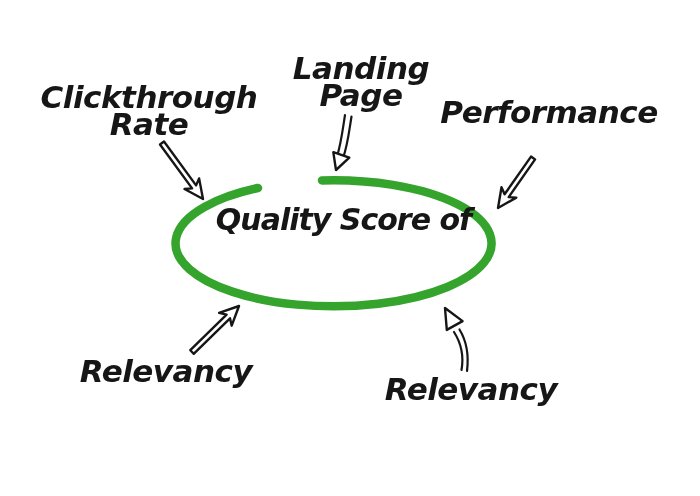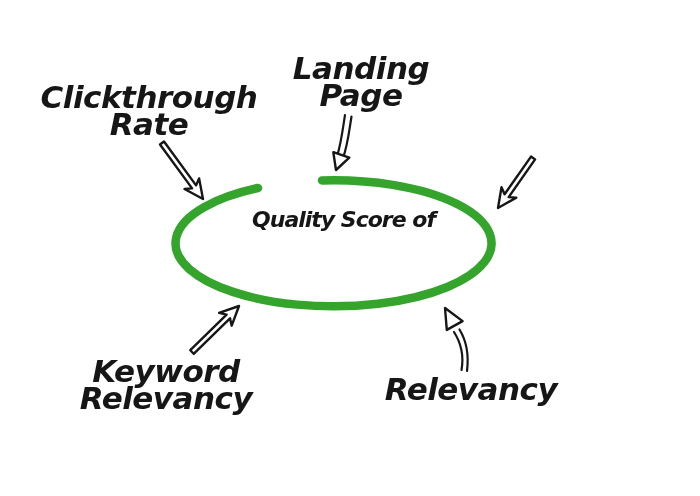--- a/index.html
+++ b/index.html
@@ -21,21 +21,21 @@
     white-space:nowrap;
   }
   .label-clickthrough{left:19px;top:84px;width:260px;}
   .label-landing{left:261px;top:55px;width:200px;}
   .label-historical{left:438px;top:99px;width:222px;}
   .label-keyword{left:46px;top:358px;width:240px;}
   .label-ad{left:361px;top:376px;width:220px;}
   .center-title{
     position:absolute;left:182px;top:203px;width:323px;
     text-align:center;font-style:italic;font-weight:700;
-    font-size:22px;line-height:34px;letter-spacing:-1px;white-space:nowrap;
+    font-size:30px;line-height:34px;letter-spacing:-1px;white-space:nowrap;
   }
 </style>
 </head>
 <body>
 
 <div class="canvas">
 
   <svg class="layer" viewBox="0 0 700 496" aria-hidden="true">
 
     <path class="ellipse-stroke" d="M 322 180.5 A 158 63 0 1 1 258 188" stroke="#34a42c"></path>
@@ -67,24 +67,24 @@
     <div>Clickthrough</div>
     <div>Rate</div>
   </div>
 
   <div class="label label-landing">
     <div>Landing</div>
     <div>Page</div>
   </div>
 
   <div class="label label-historical">
+    <div>Performance</div>
   </div>
 
   <div class="label label-keyword">
-    <div>Keyword</div>
     <div>Relevancy</div>
   </div>
 
   <div class="label label-ad">
     <div>Relevancy</div>
   </div>
 
 </div>
 
 </body></html>

